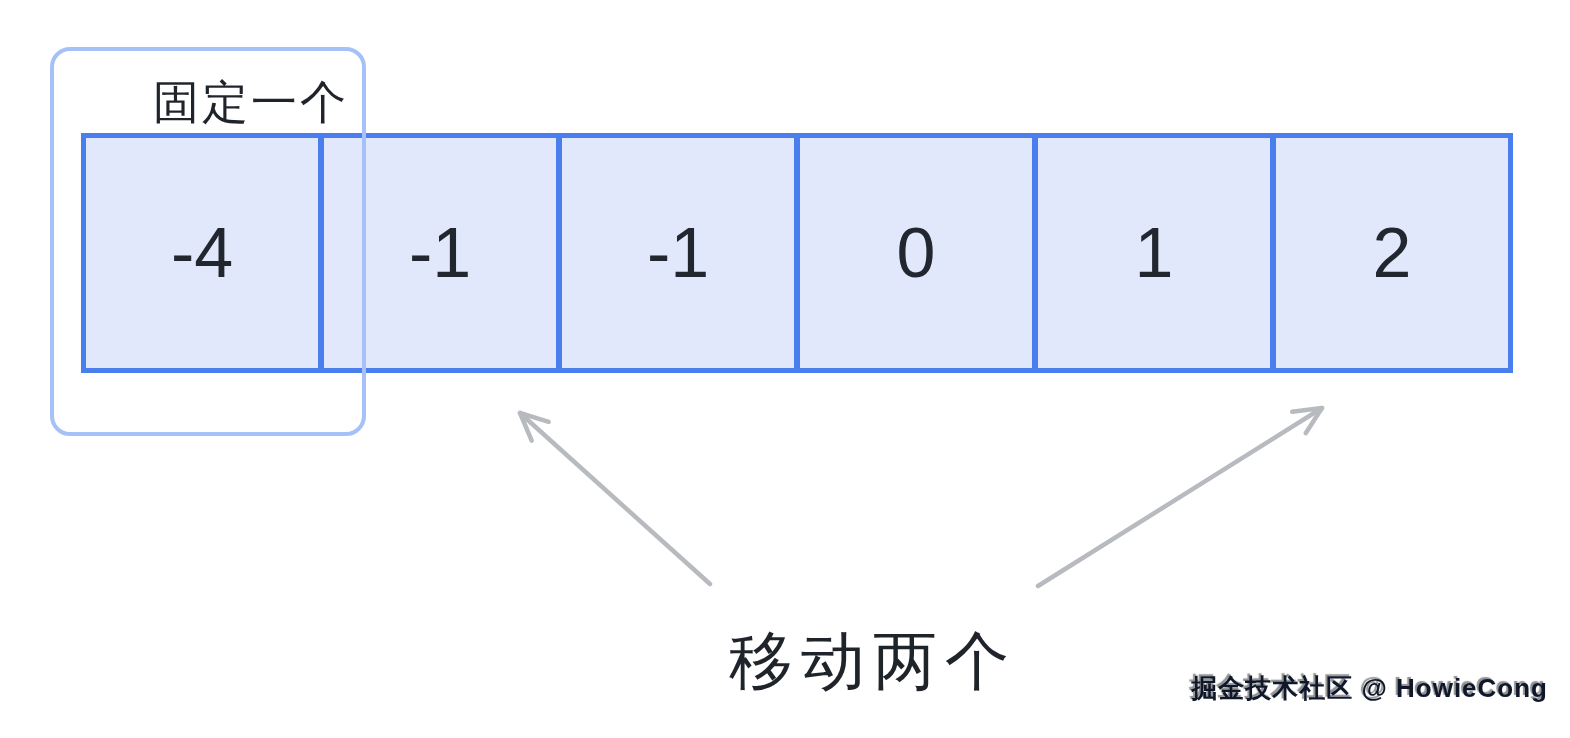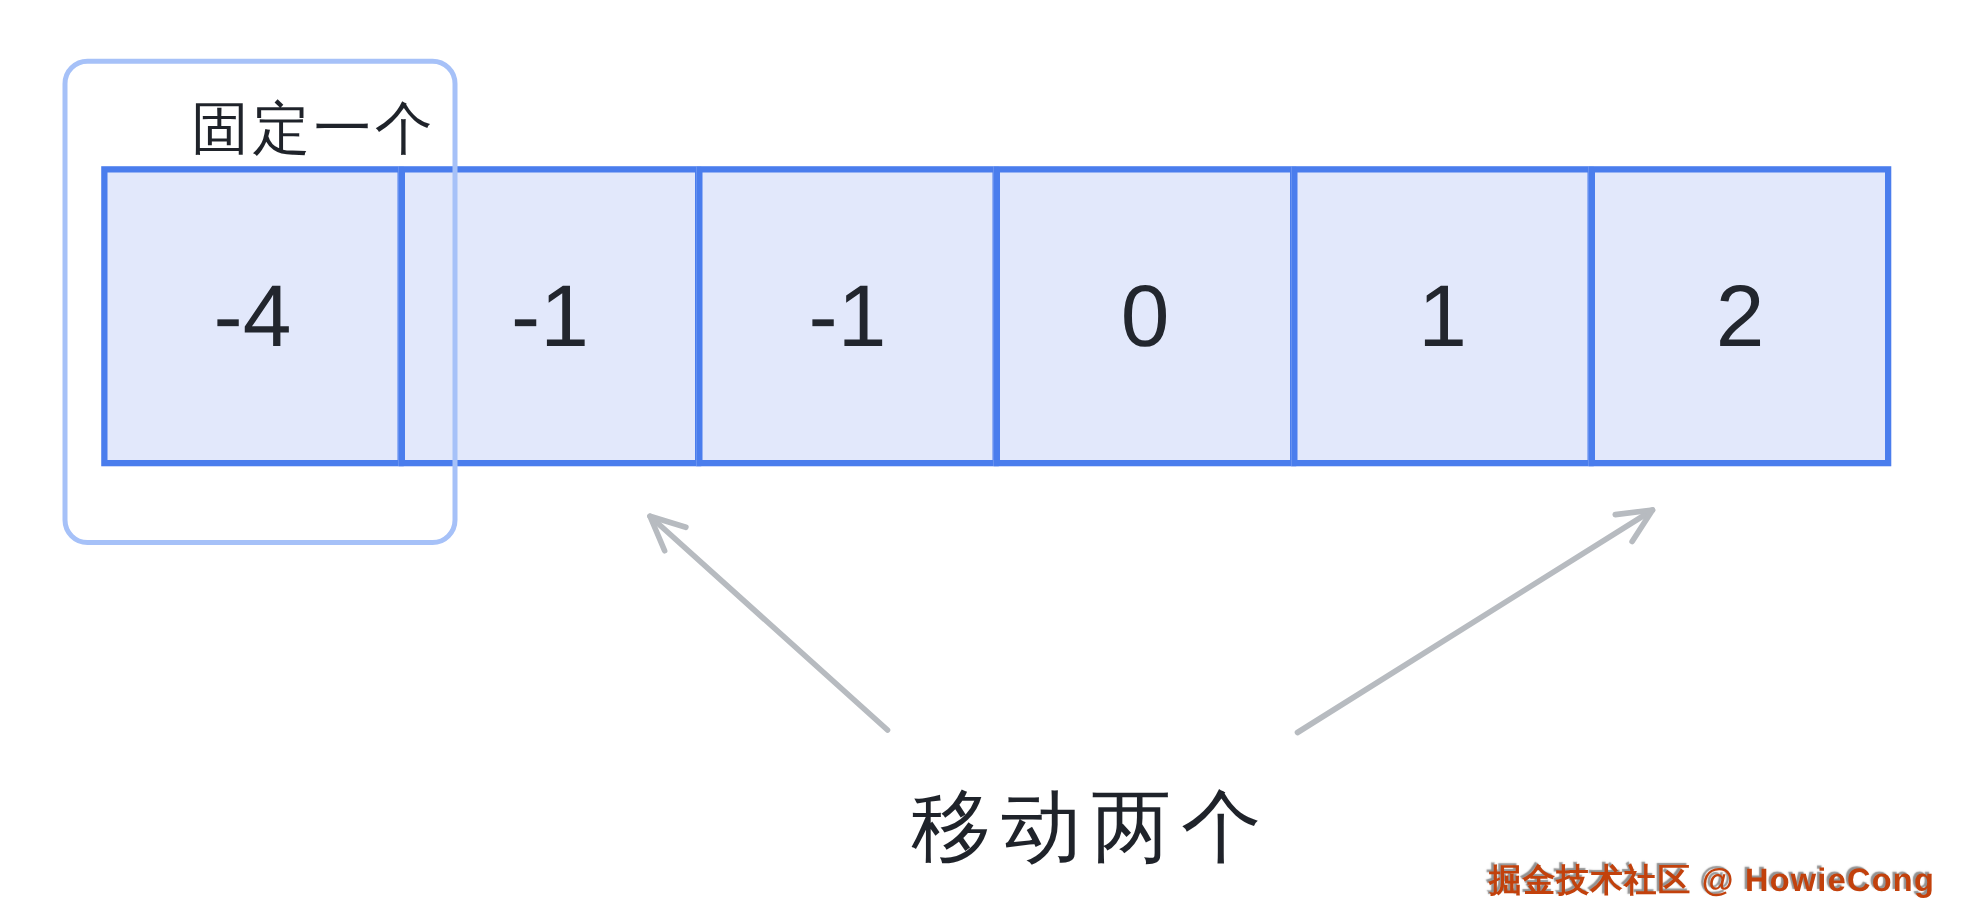--- a/index.html
+++ b/index.html
@@ -100,25 +100,25 @@
     letter-spacing: 8px;
     color: var(--label-text);
     z-index: 2;
     white-space: nowrap;
     margin-top: 20px;
   }
 
   .watermark {
     position: absolute;
     right: 22px;
-    bottom: 16px;
+    bottom: 32px;
     font-size: 26px;
     font-weight: 600;
     letter-spacing: 1px;
-    color: #c2410c;
+    color: #0f172a;
     text-shadow: -2px -2px 1px rgba(125, 125, 125, 0.85);
     z-index: 5;
     white-space: nowrap;
   }
 </style>
 </head>
 <body>
 
 <div class="canvas">
 

